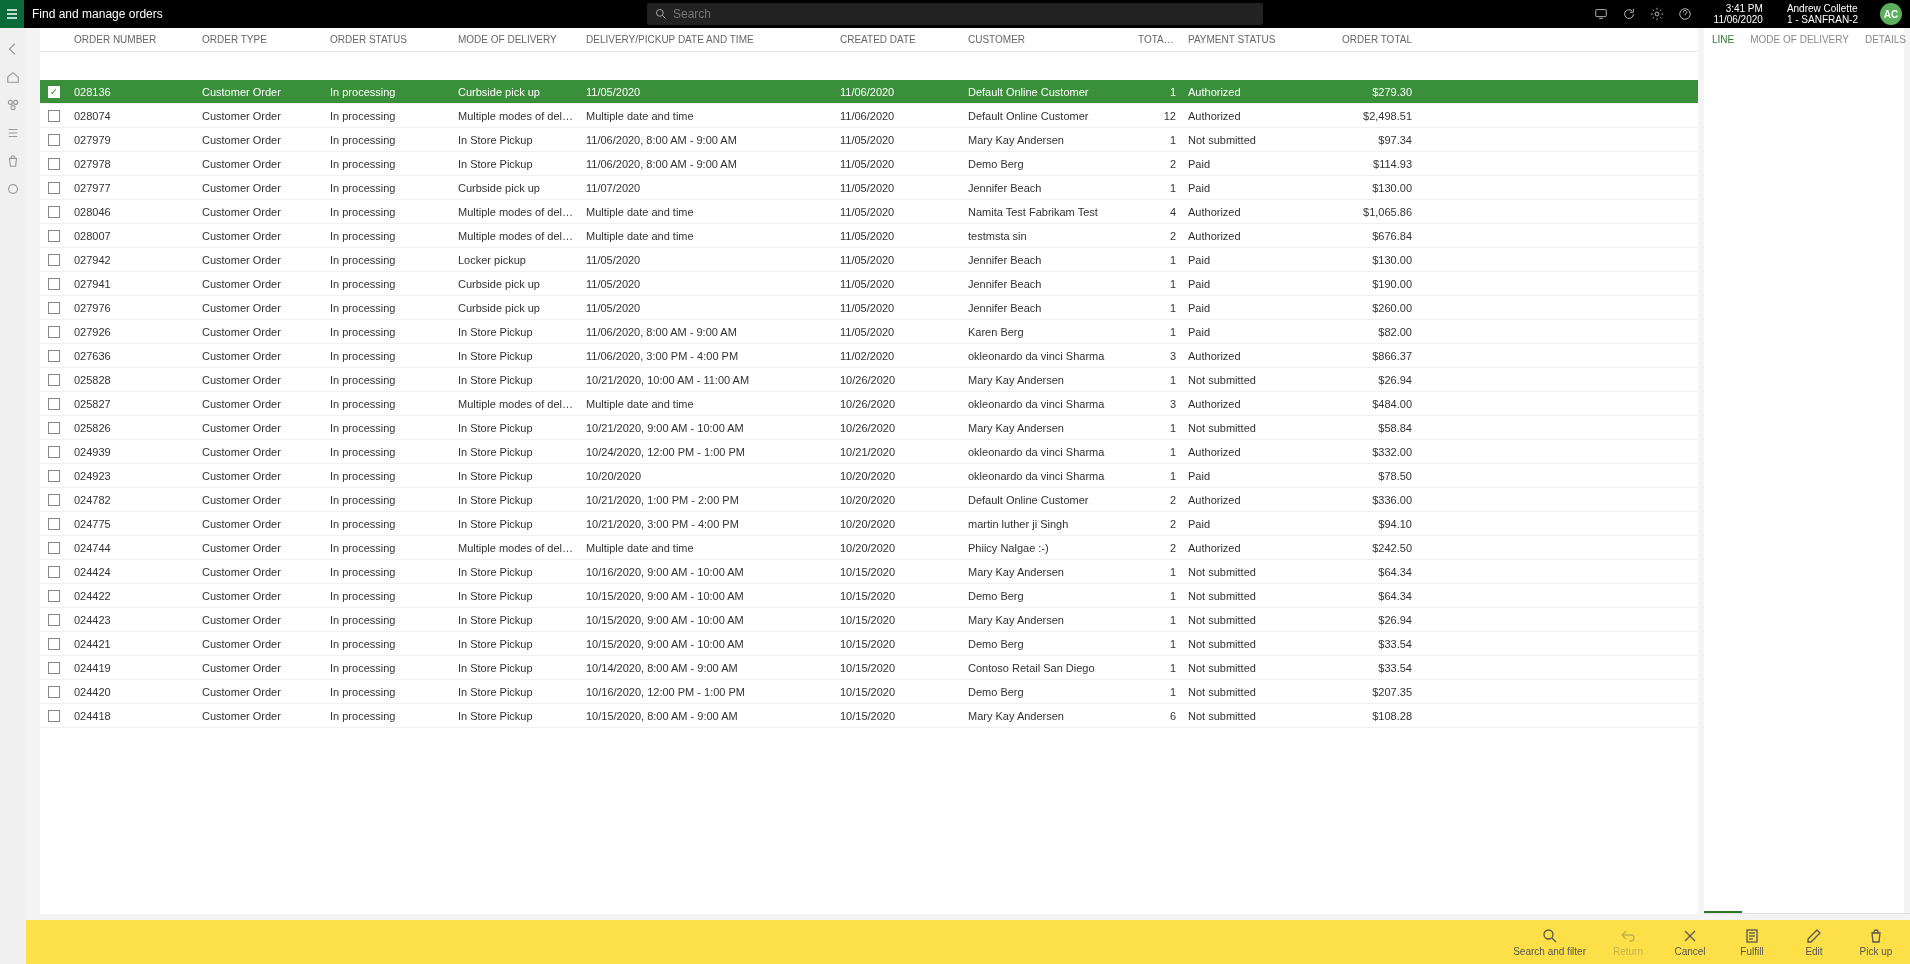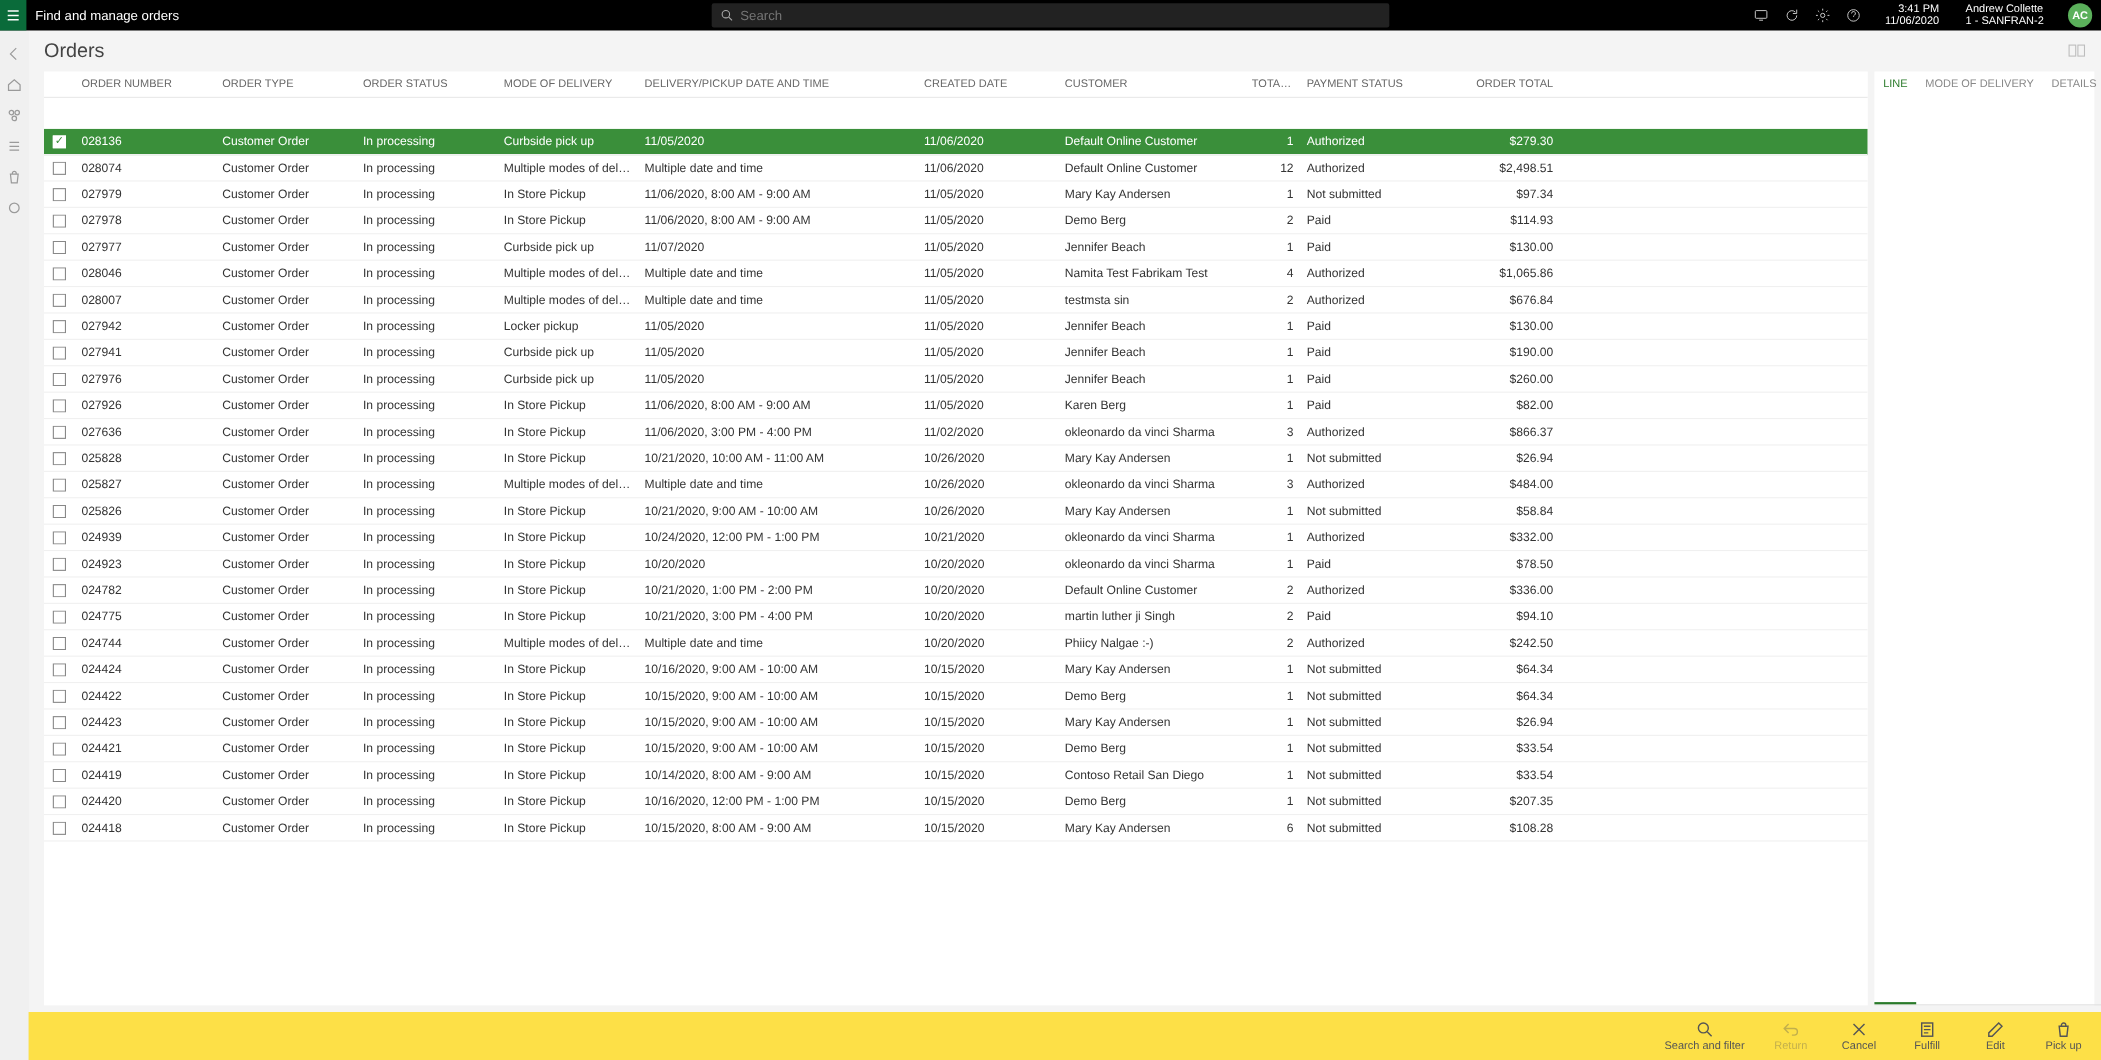--- a/index.html
+++ b/index.html
@@ -135,27 +135,20 @@
       </svg></div>
   <div class="licon"><svg viewBox="0 0 16 16">
         <path d="M4 5h8l-1 9H5zM6 5V4a2 2 0 0 1 4 0v1"></path>
       </svg></div>
   <div class="licon"><svg viewBox="0 0 16 16">
         <circle cx="8" cy="8" r="5"></circle>
       </svg></div>
 </div>
 
 <div class="main">
-  <div class="main-header">
-    <span>Orders</span>
-    <span class="max-icon"><svg width="16" height="12" viewBox="0 0 16 12">
-          <rect x="1" y="1" width="6" height="10" stroke="#888" fill="none"></rect>
-          <rect x="9" y="1" width="6" height="10" stroke="#888" fill="none"></rect>
-        </svg></span>
-  </div>
 
   <div class="content-row">
     <div class="grid-wrap">
       <div class="grid-head">
         <div></div>
         <div>ORDER NUMBER</div>
         <div>ORDER TYPE</div>
         <div>ORDER STATUS</div>
         <div>MODE OF DELIVERY</div>
         <div>DELIVERY/PICKUP DATE AND TIME</div>

